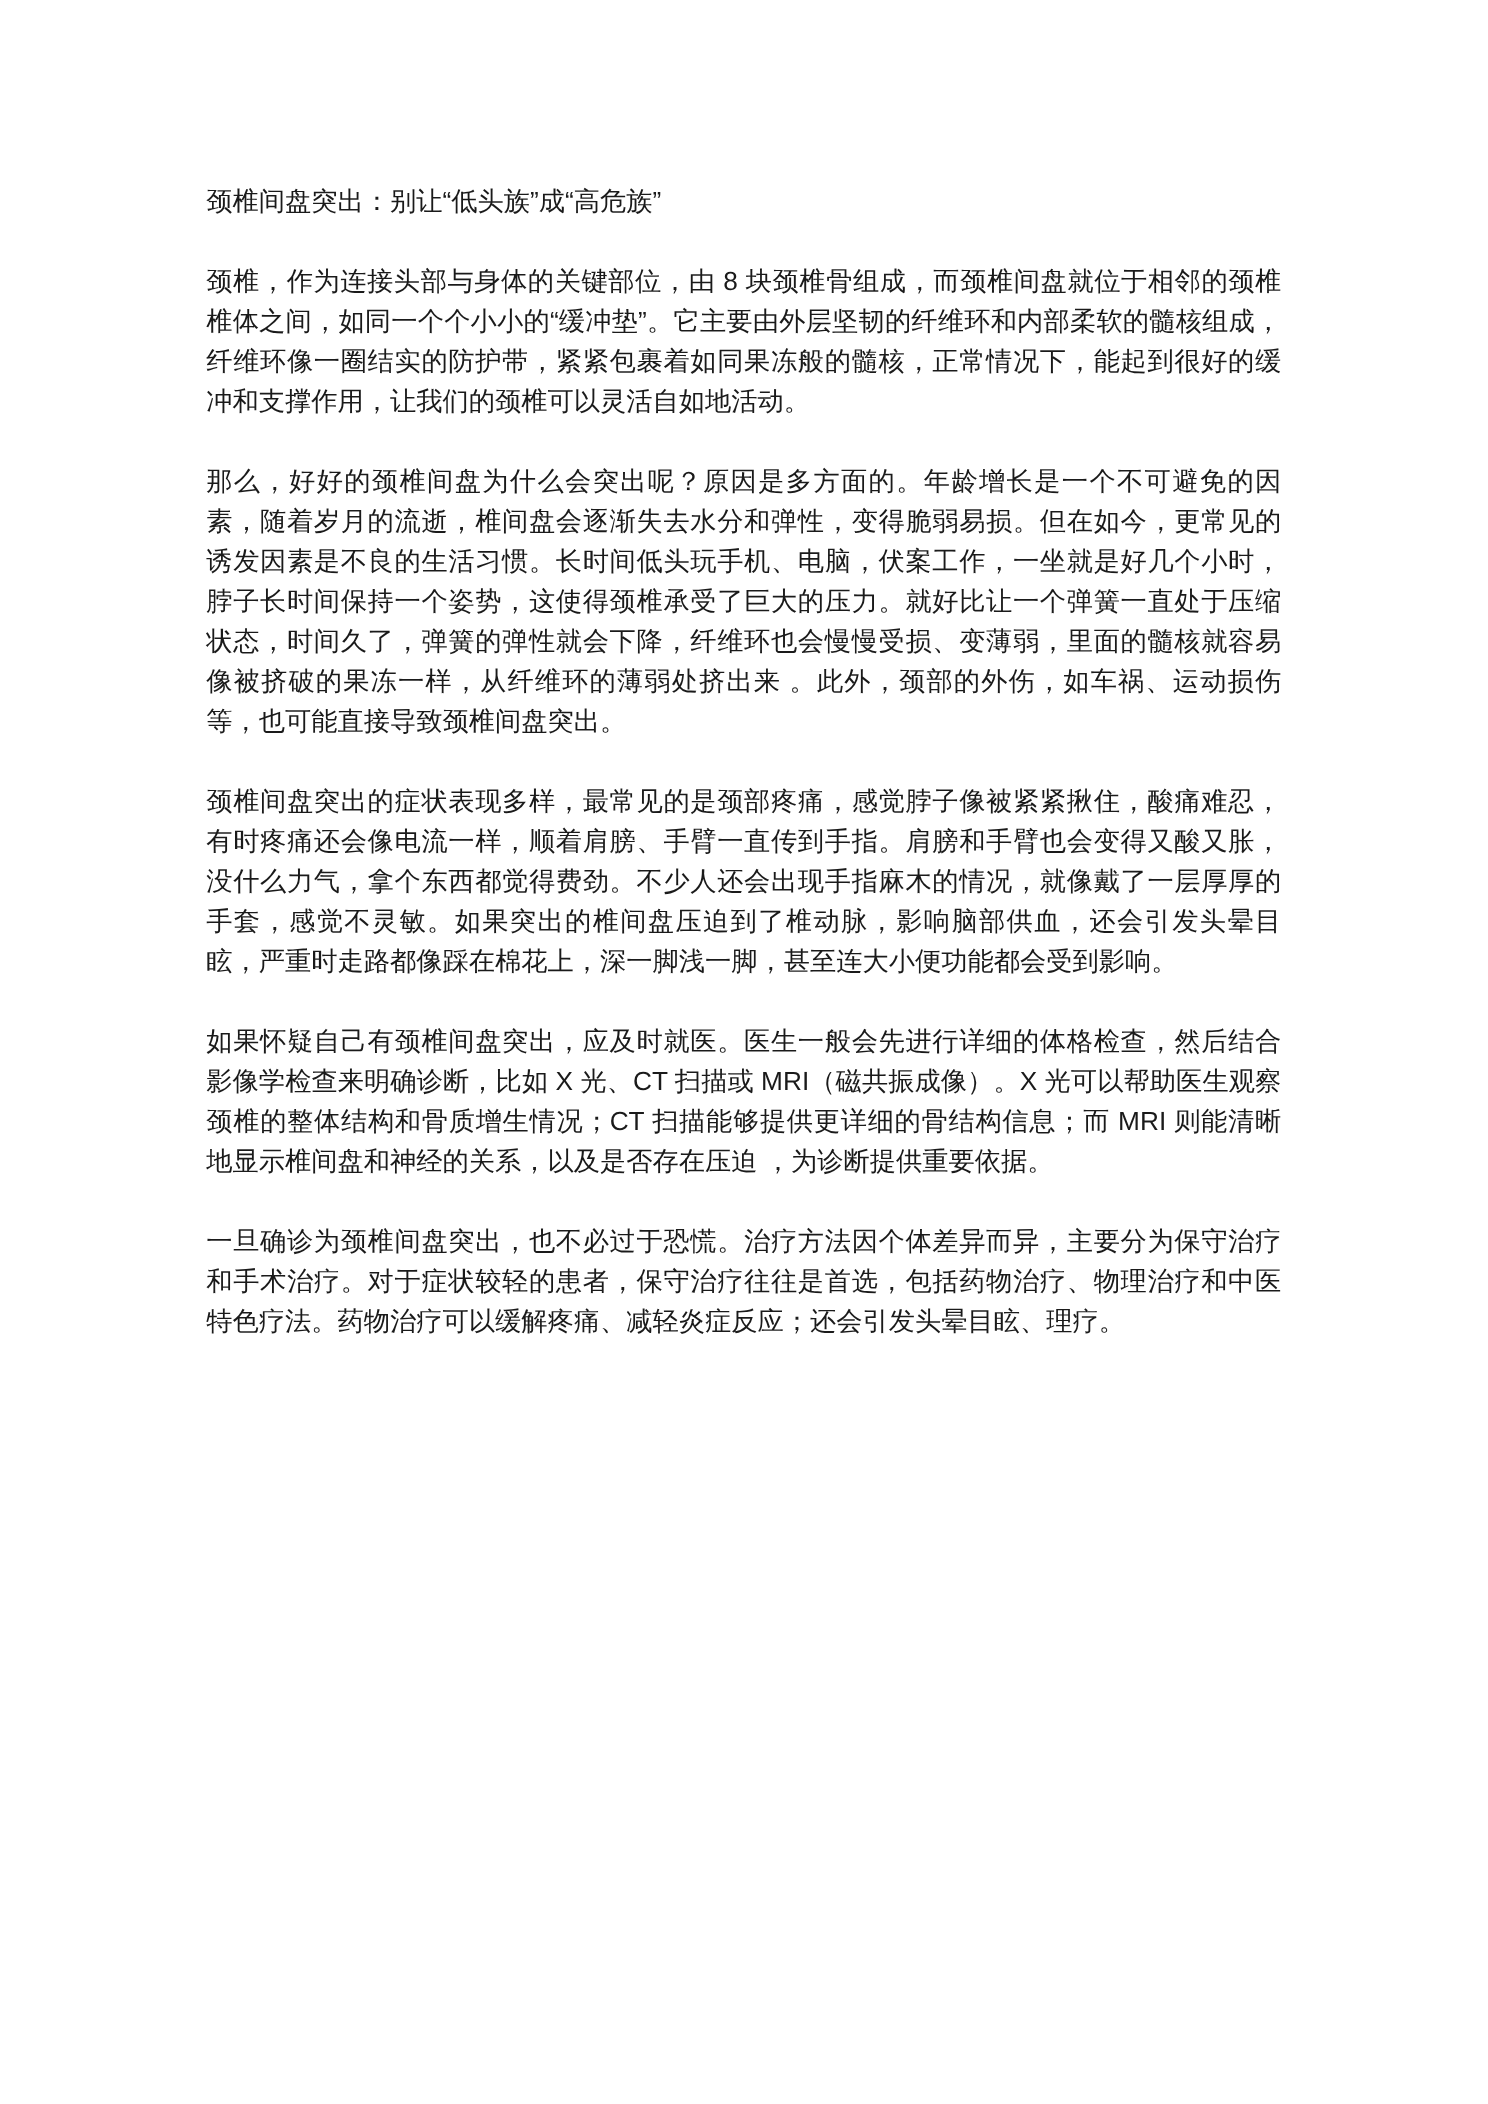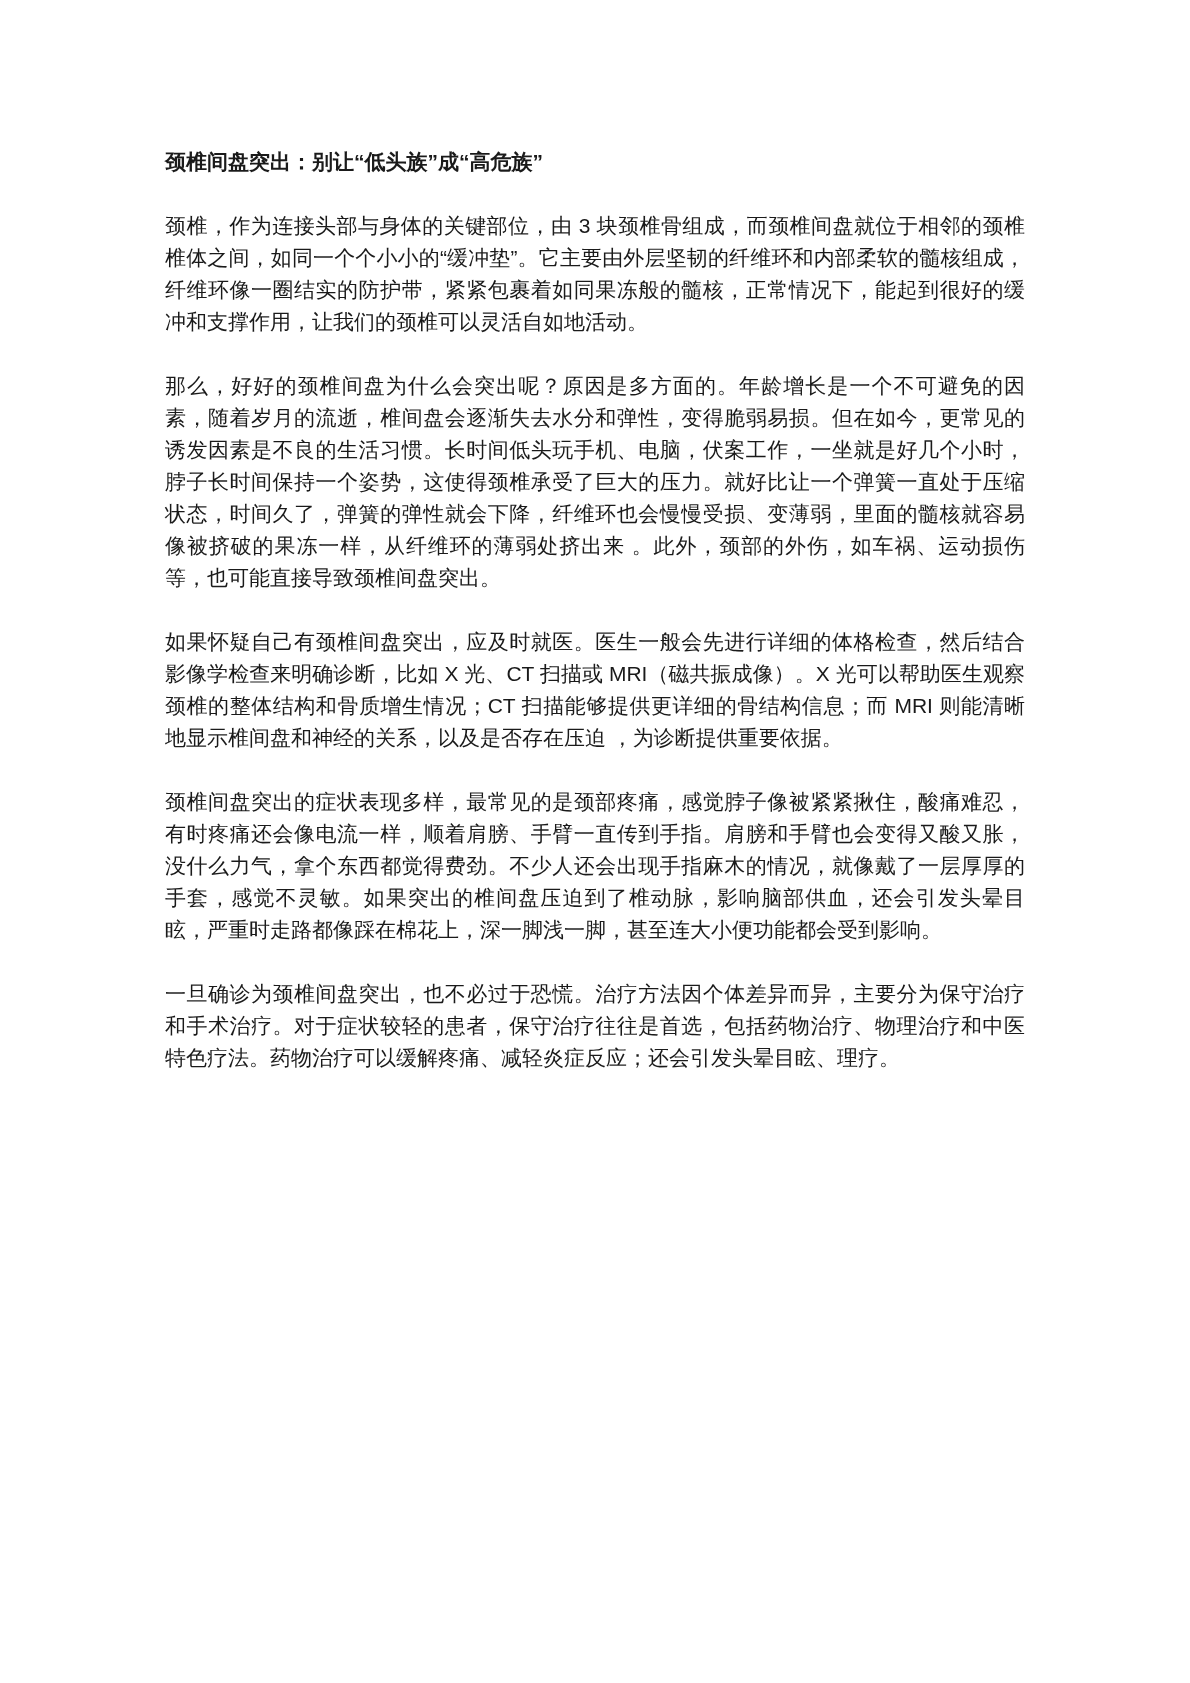--- a/index.html
+++ b/index.html
@@ -27,28 +27,28 @@
       line-height: 32px;
       text-align: justify;
       word-break: break-word;
     }
     .doc-text p {
       margin: 0 0 32px 0;
     }
     .doc-title {
       font-size: 21px;
       line-height: 32px;
-      font-weight: bold;
+      font-weight: normal;
     }
   </style>
 </head>
 <body>
 
 <div class="page">
   <div class="doc-text">
     <p class="doc-title">颈椎间盘突出：别让“低头族”成“高危族”</p>
-    <p>颈椎，作为连接头部与身体的关键部位，由 3 块颈椎骨组成，而颈椎间盘就位于相邻的颈椎椎体之间，如同一个个小小的“缓冲垫”。它主要由外层坚韧的纤维环和内部柔软的髓核组成，纤维环像一圈结实的防护带，紧紧包裹着如同果冻般的髓核，正常情况下，能起到很好的缓冲和支撑作用，让我们的颈椎可以灵活自如地活动。</p>
+    <p>颈椎，作为连接头部与身体的关键部位，由 8 块颈椎骨组成，而颈椎间盘就位于相邻的颈椎椎体之间，如同一个个小小的“缓冲垫”。它主要由外层坚韧的纤维环和内部柔软的髓核组成，纤维环像一圈结实的防护带，紧紧包裹着如同果冻般的髓核，正常情况下，能起到很好的缓冲和支撑作用，让我们的颈椎可以灵活自如地活动。</p>
     <p>那么，好好的颈椎间盘为什么会突出呢？原因是多方面的。年龄增长是一个不可避免的因素，随着岁月的流逝，椎间盘会逐渐失去水分和弹性，变得脆弱易损。但在如今，更常见的诱发因素是不良的生活习惯。长时间低头玩手机、电脑，伏案工作，一坐就是好几个小时，脖子长时间保持一个姿势，这使得颈椎承受了巨大的压力。就好比让一个弹簧一直处于压缩状态，时间久了，弹簧的弹性就会下降，纤维环也会慢慢受损、变薄弱，里面的髓核就容易像被挤破的果冻一样，从纤维环的薄弱处挤出来 。此外，颈部的外伤，如车祸、运动损伤等，也可能直接导致颈椎间盘突出。</p>
+    <p>颈椎间盘突出的症状表现多样，最常见的是颈部疼痛，感觉脖子像被紧紧揪住，酸痛难忍，有时疼痛还会像电流一样，顺着肩膀、手臂一直传到手指。肩膀和手臂也会变得又酸又胀，没什么力气，拿个东西都觉得费劲。不少人还会出现手指麻木的情况，就像戴了一层厚厚的手套，感觉不灵敏。如果突出的椎间盘压迫到了椎动脉，影响脑部供血，还会引发头晕目眩，严重时走路都像踩在棉花上，深一脚浅一脚，甚至连大小便功能都会受到影响。</p>
     <p>如果怀疑自己有颈椎间盘突出，应及时就医。医生一般会先进行详细的体格检查，然后结合影像学检查来明确诊断，比如 X 光、CT 扫描或 MRI（磁共振成像）。X 光可以帮助医生观察颈椎的整体结构和骨质增生情况；CT 扫描能够提供更详细的骨结构信息；而 MRI 则能清晰地显示椎间盘和神经的关系，以及是否存在压迫 ，为诊断提供重要依据。</p>
-    <p>颈椎间盘突出的症状表现多样，最常见的是颈部疼痛，感觉脖子像被紧紧揪住，酸痛难忍，有时疼痛还会像电流一样，顺着肩膀、手臂一直传到手指。肩膀和手臂也会变得又酸又胀，没什么力气，拿个东西都觉得费劲。不少人还会出现手指麻木的情况，就像戴了一层厚厚的手套，感觉不灵敏。如果突出的椎间盘压迫到了椎动脉，影响脑部供血，还会引发头晕目眩，严重时走路都像踩在棉花上，深一脚浅一脚，甚至连大小便功能都会受到影响。</p>
     <p>一旦确诊为颈椎间盘突出，也不必过于恐慌。治疗方法因个体差异而异，主要分为保守治疗和手术治疗。对于症状较轻的患者，保守治疗往往是首选，包括药物治疗、物理治疗和中医特色疗法。药物治疗可以缓解疼痛、减轻炎症反应；还会引发头晕目眩、理疗。</p>
   </div>
 </div>
 
 </body></html>

